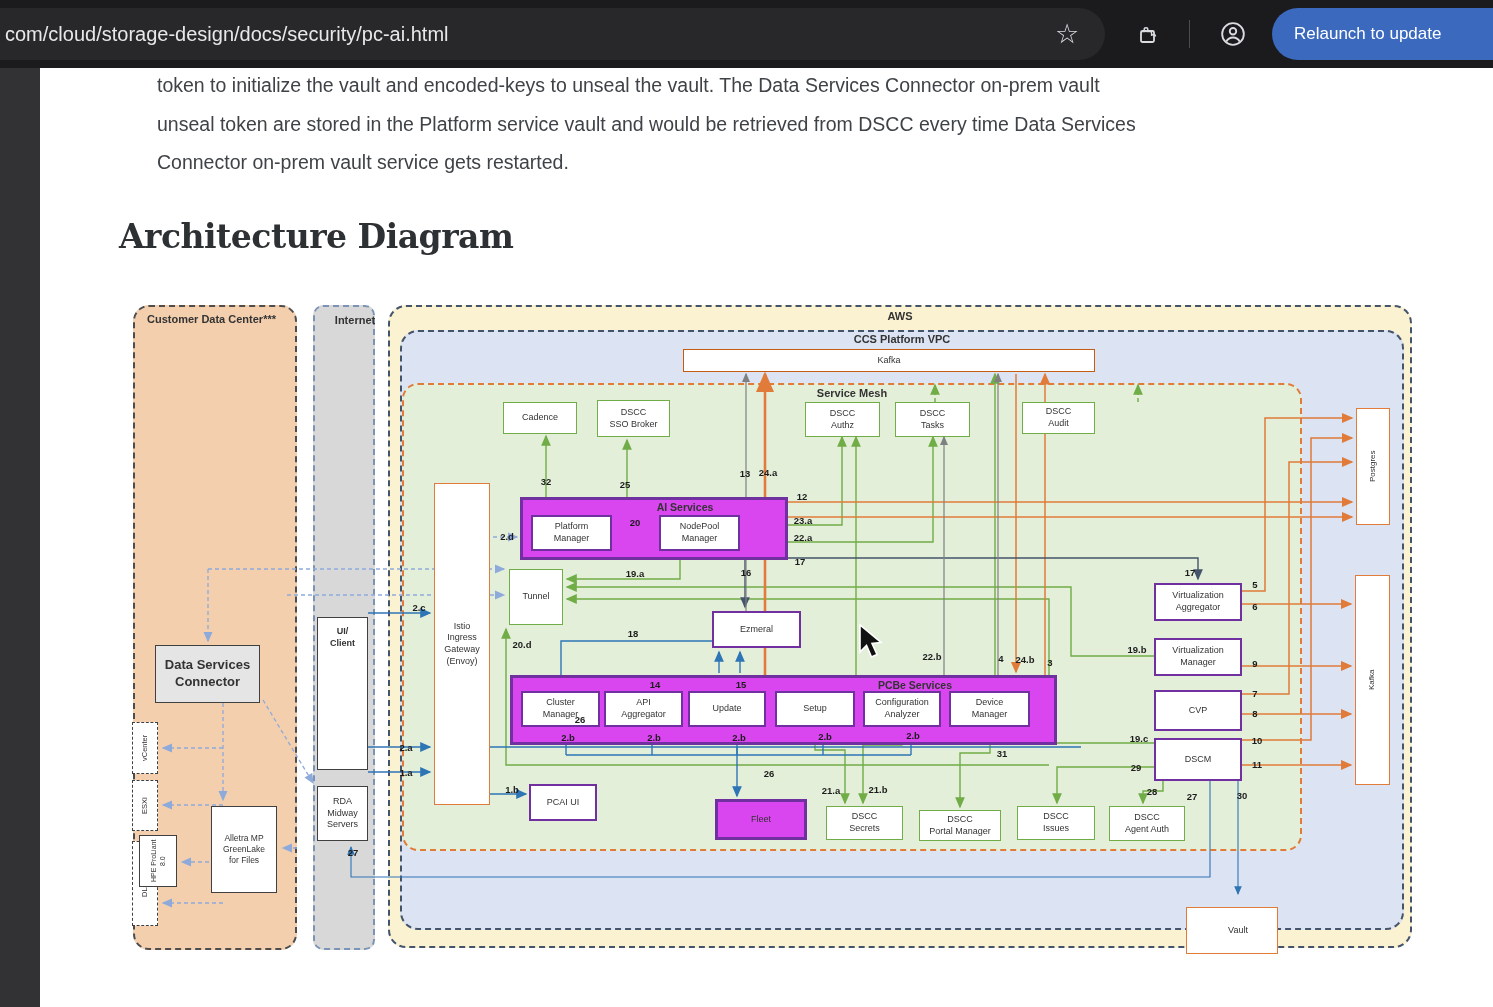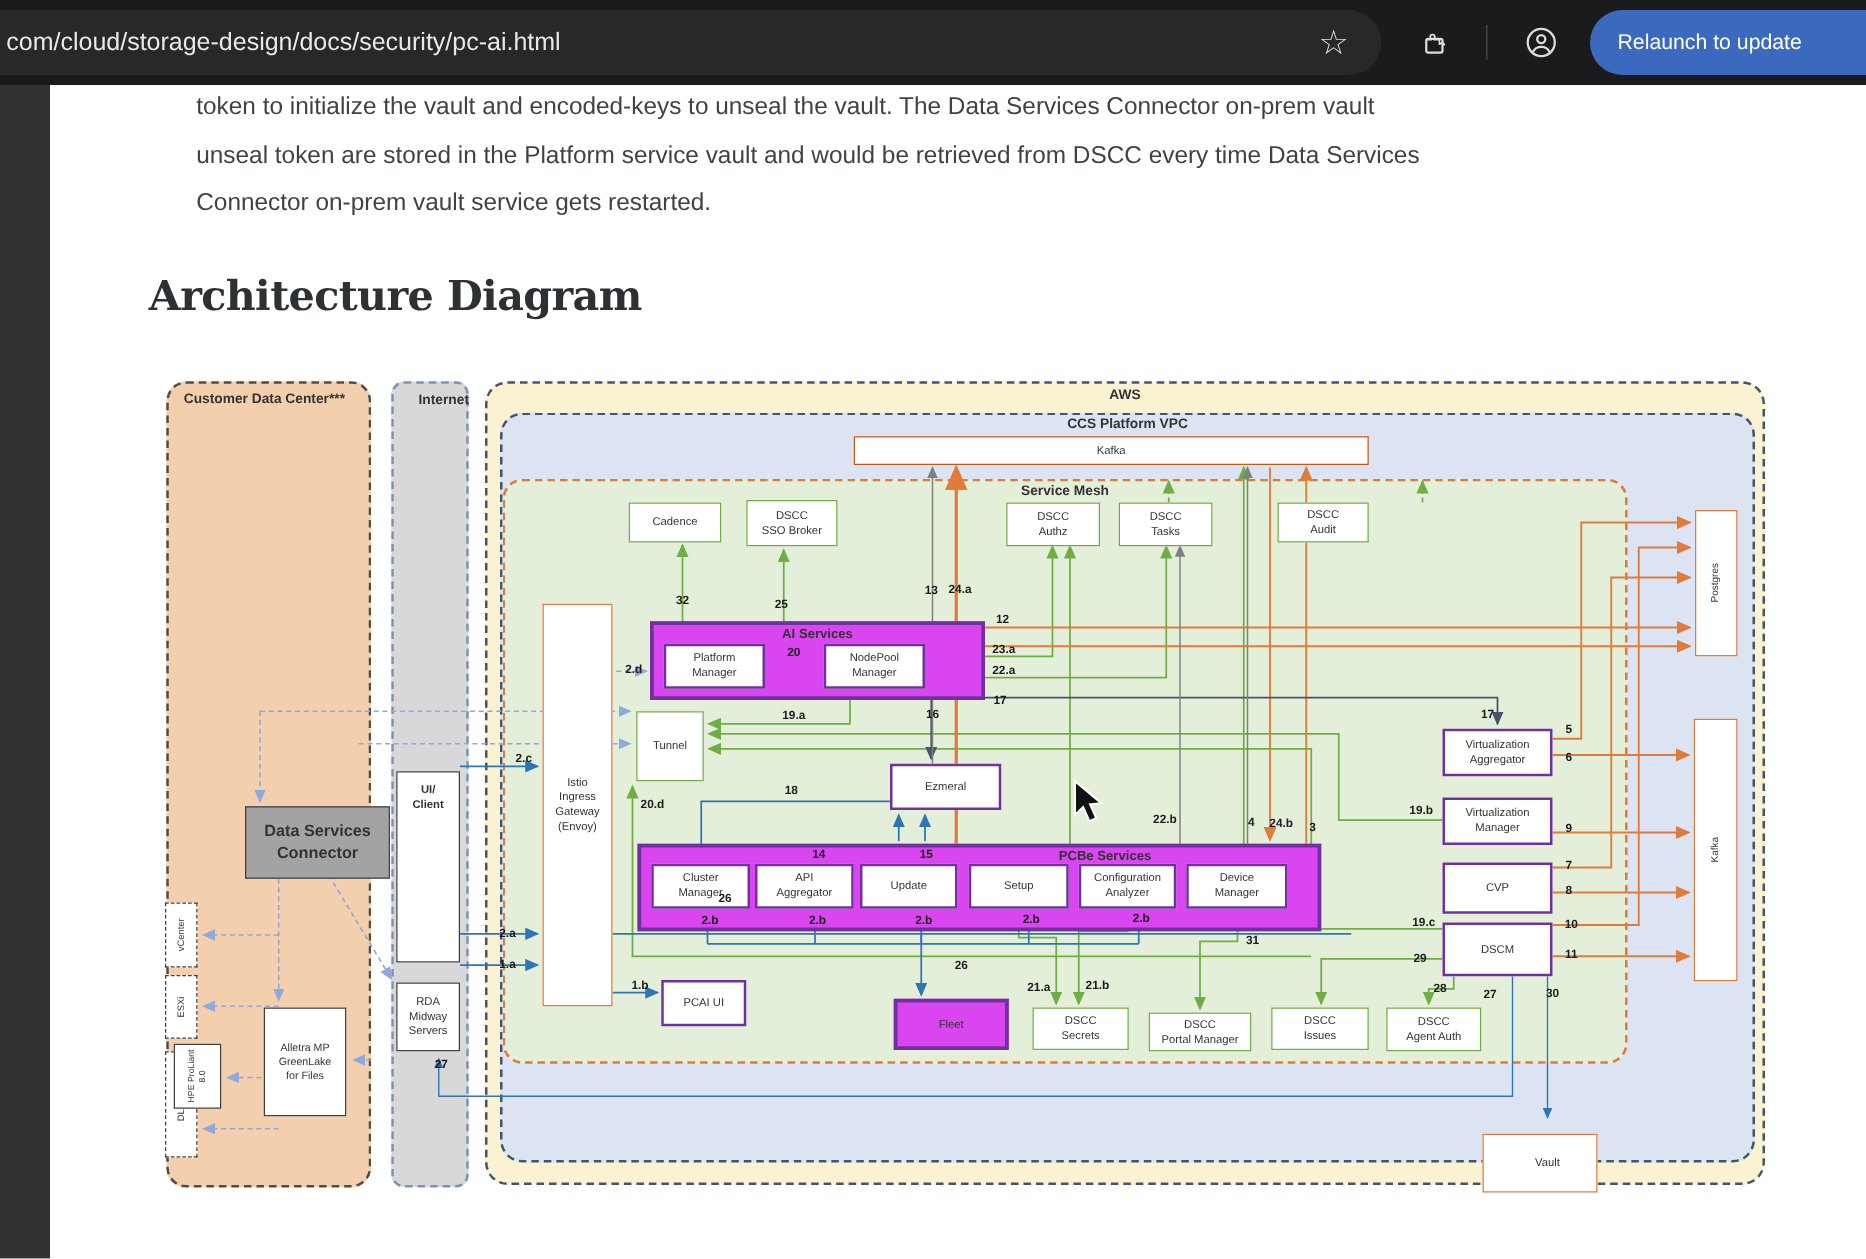--- a/index.html
+++ b/index.html
@@ -48,21 +48,21 @@
   .node{position:absolute;box-sizing:border-box;background:#fff;display:flex;align-items:center;
     justify-content:center;text-align:center;font-size:9px;line-height:1.3;color:#333;
     white-space:pre-line;z-index:4;}
   .b-green{border:1.5px solid #70ad47;}
   .b-purple{border:2.5px solid #7030a0;}
   .b-purple-thick{border:3px solid #7030a0;background:#d946ef;}
   .b-dark{border:1.7px solid #404040;}
   .b-dash{border:1.6px dashed #404040;}
   .b-orange{border:1.6px solid #e07b39;}
   .container-label{position:absolute;z-index:5;font-size:10.5px;font-weight:bold;color:#333;
-    text-align:center;}
+    text-align:center;padding-left:31px;}
   .vtext{writing-mode:vertical-rl;transform:rotate(180deg);}
   #edge-labels{position:absolute;left:0;top:0;width:100%;height:100%;z-index:6;pointer-events:none;}
   .edge-label{position:absolute;transform:translate(-50%,-50%);font-size:9.5px;font-weight:600;
     color:#1c1c1c;white-space:nowrap;}
   #cursor-layer{position:absolute;left:0;top:0;z-index:9;}
 </style>
 </head>
 <body>
 
 <div id="screen">
@@ -259,21 +259,21 @@
     <div class="node b-purple" style="left:1035px;top:288px;width:88px;height:38px;">Virtualization
 Aggregator</div>
     <div class="node b-purple" style="left:1035px;top:343px;width:88px;height:38px;">Virtualization
 Manager</div>
     <div class="node b-purple" style="left:1035px;top:395px;width:88px;height:41px;">CVP</div>
     <div class="node b-purple" style="left:1035px;top:443px;width:88px;height:43px;">DSCM</div>
     <div class="node b-orange" style="left:1067px;top:612px;width:92px;height:47px;padding-left:12px;">Vault</div>
     <div class="node b-orange vtext" style="left:1237px;top:113px;width:34px;height:117px;font-size:8px;">Postgres</div>
     <div class="node b-orange vtext" style="left:1236px;top:280px;width:35px;height:210px;font-size:8px;">Kafka</div>
 
-    <div class="node b-dark" style="left:36px;top:350px;width:116px;height:58px;background:#a3a3a3;font-size:13px;font-weight:bold;margin-left:41px;">Data Services
+    <div class="node b-dark" style="left:36px;top:350px;width:105px;height:58px;background:#e5e5e5;font-size:13px;font-weight:bold;">Data Services
 Connector</div>
     <div class="node b-dash vtext" style="left:13px;top:427px;width:26px;height:52px;font-size:7.5px;">vCenter</div>
     <div class="node b-dash vtext" style="left:13px;top:485px;width:26px;height:51px;font-size:7.5px;">ESXi</div>
     <div class="node b-dash vtext" style="left:13px;top:546px;width:26px;height:85px;font-size:7.5px;">DL380A</div>
     <div class="node b-dark vtext" style="left:20px;top:540px;width:38px;height:52px;font-size:7px;">HPE ProLiant 8.0</div>
     <div class="node b-dark" style="left:92px;top:511px;width:66px;height:87px;font-size:8.5px;">Alletra MP
 GreenLake
 for Files</div>
     <div class="node b-dark" style="left:198px;top:322px;width:51px;height:153px;align-items:flex-start;padding-top:8px;font-weight:bold;">UI/
 Client</div>

